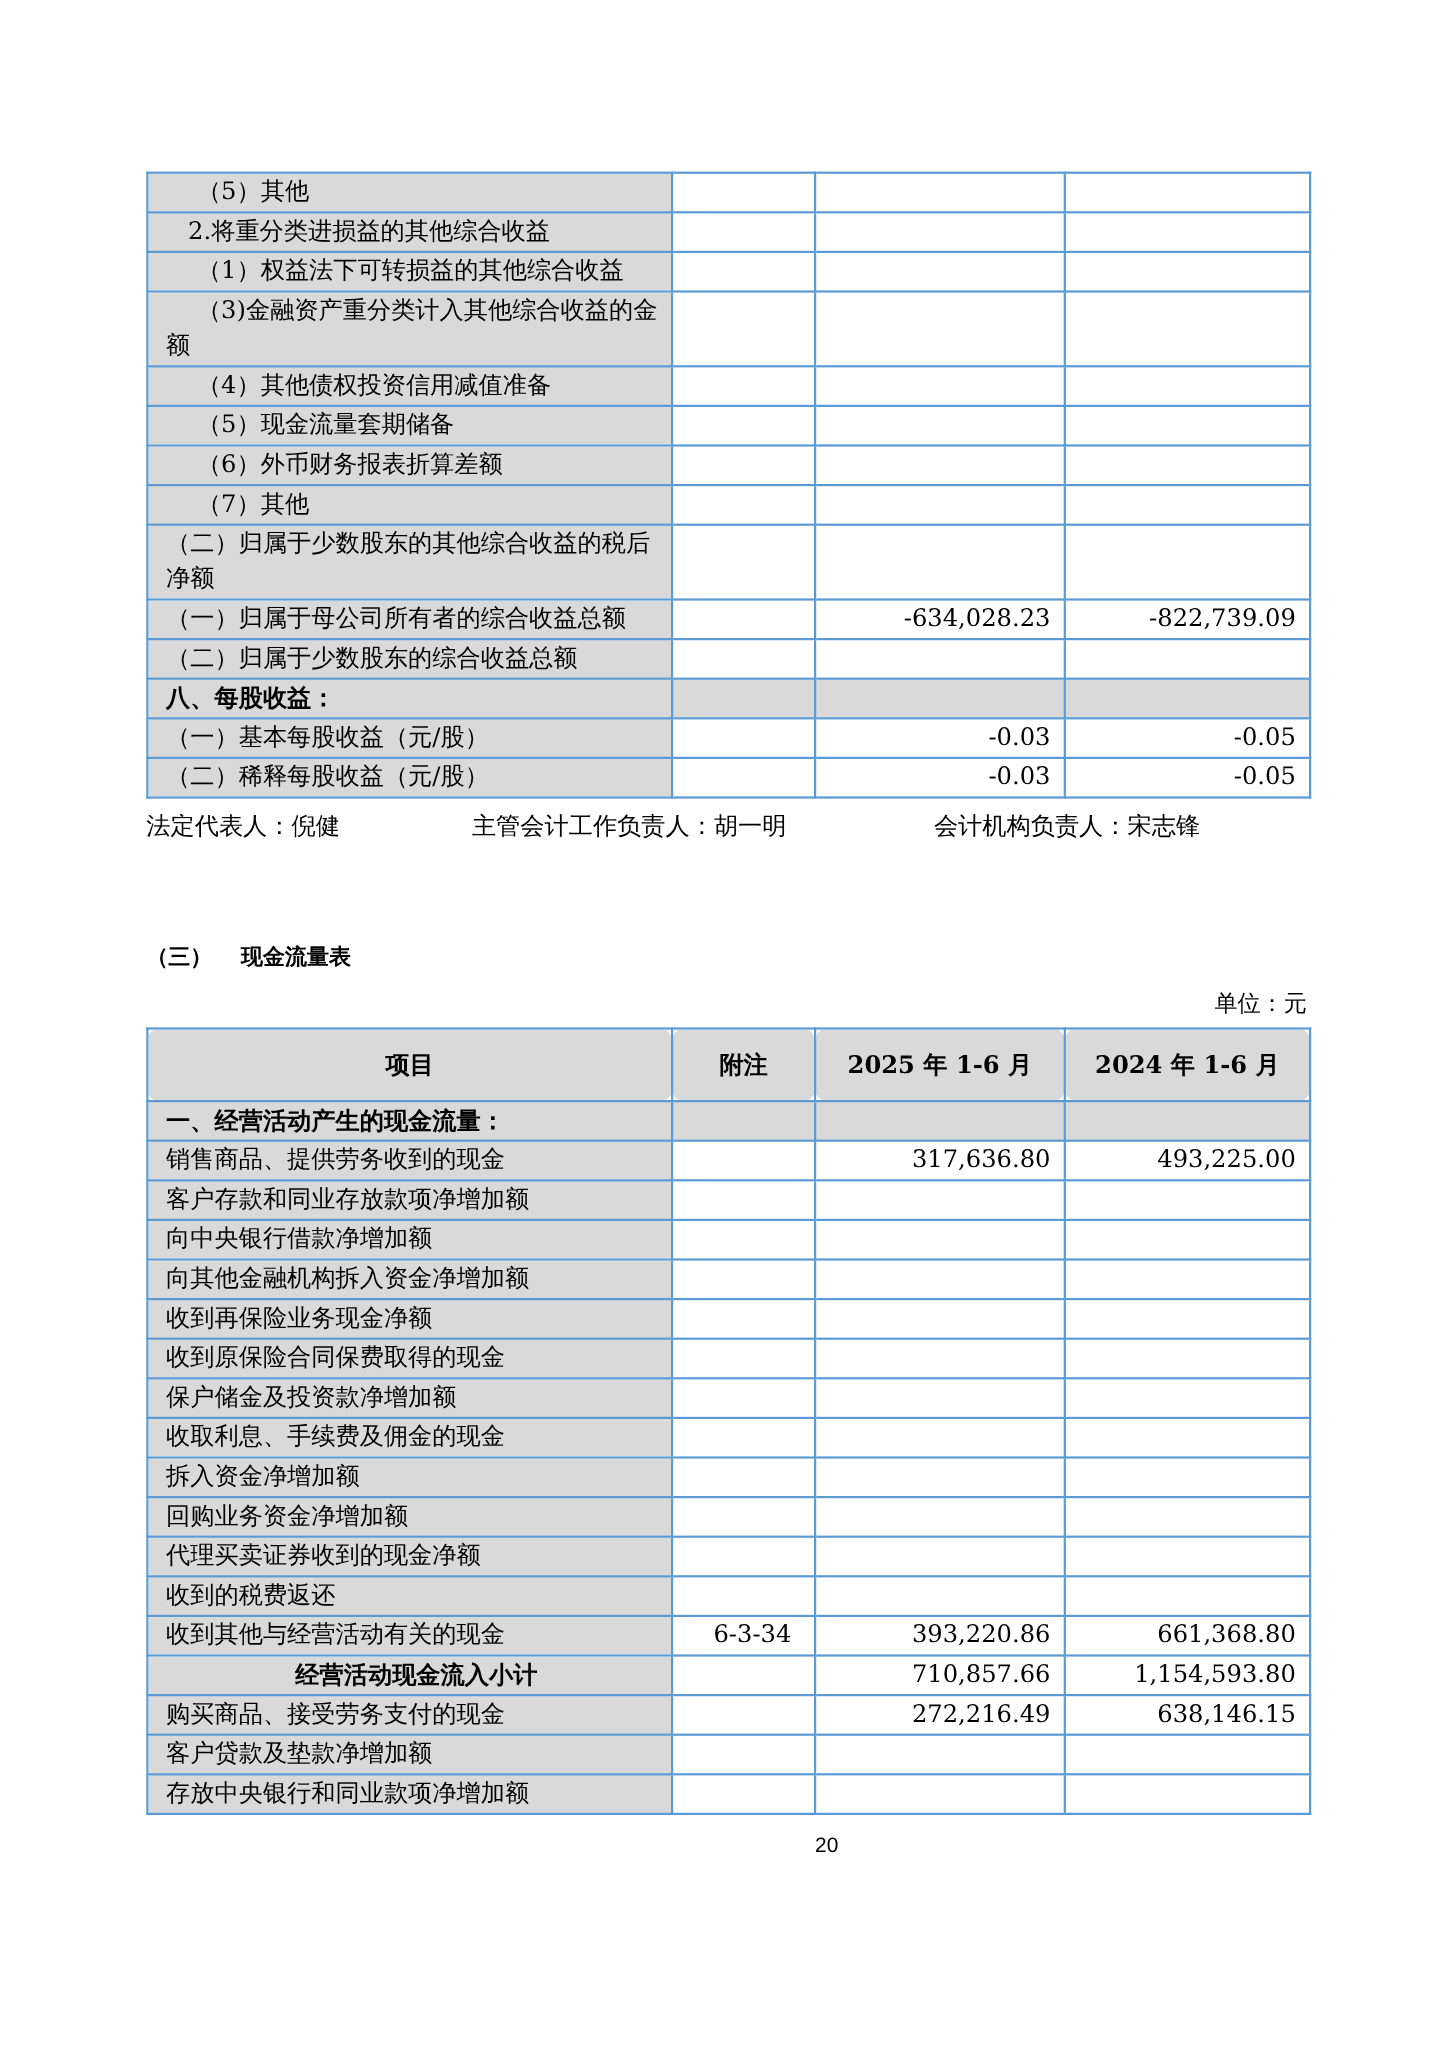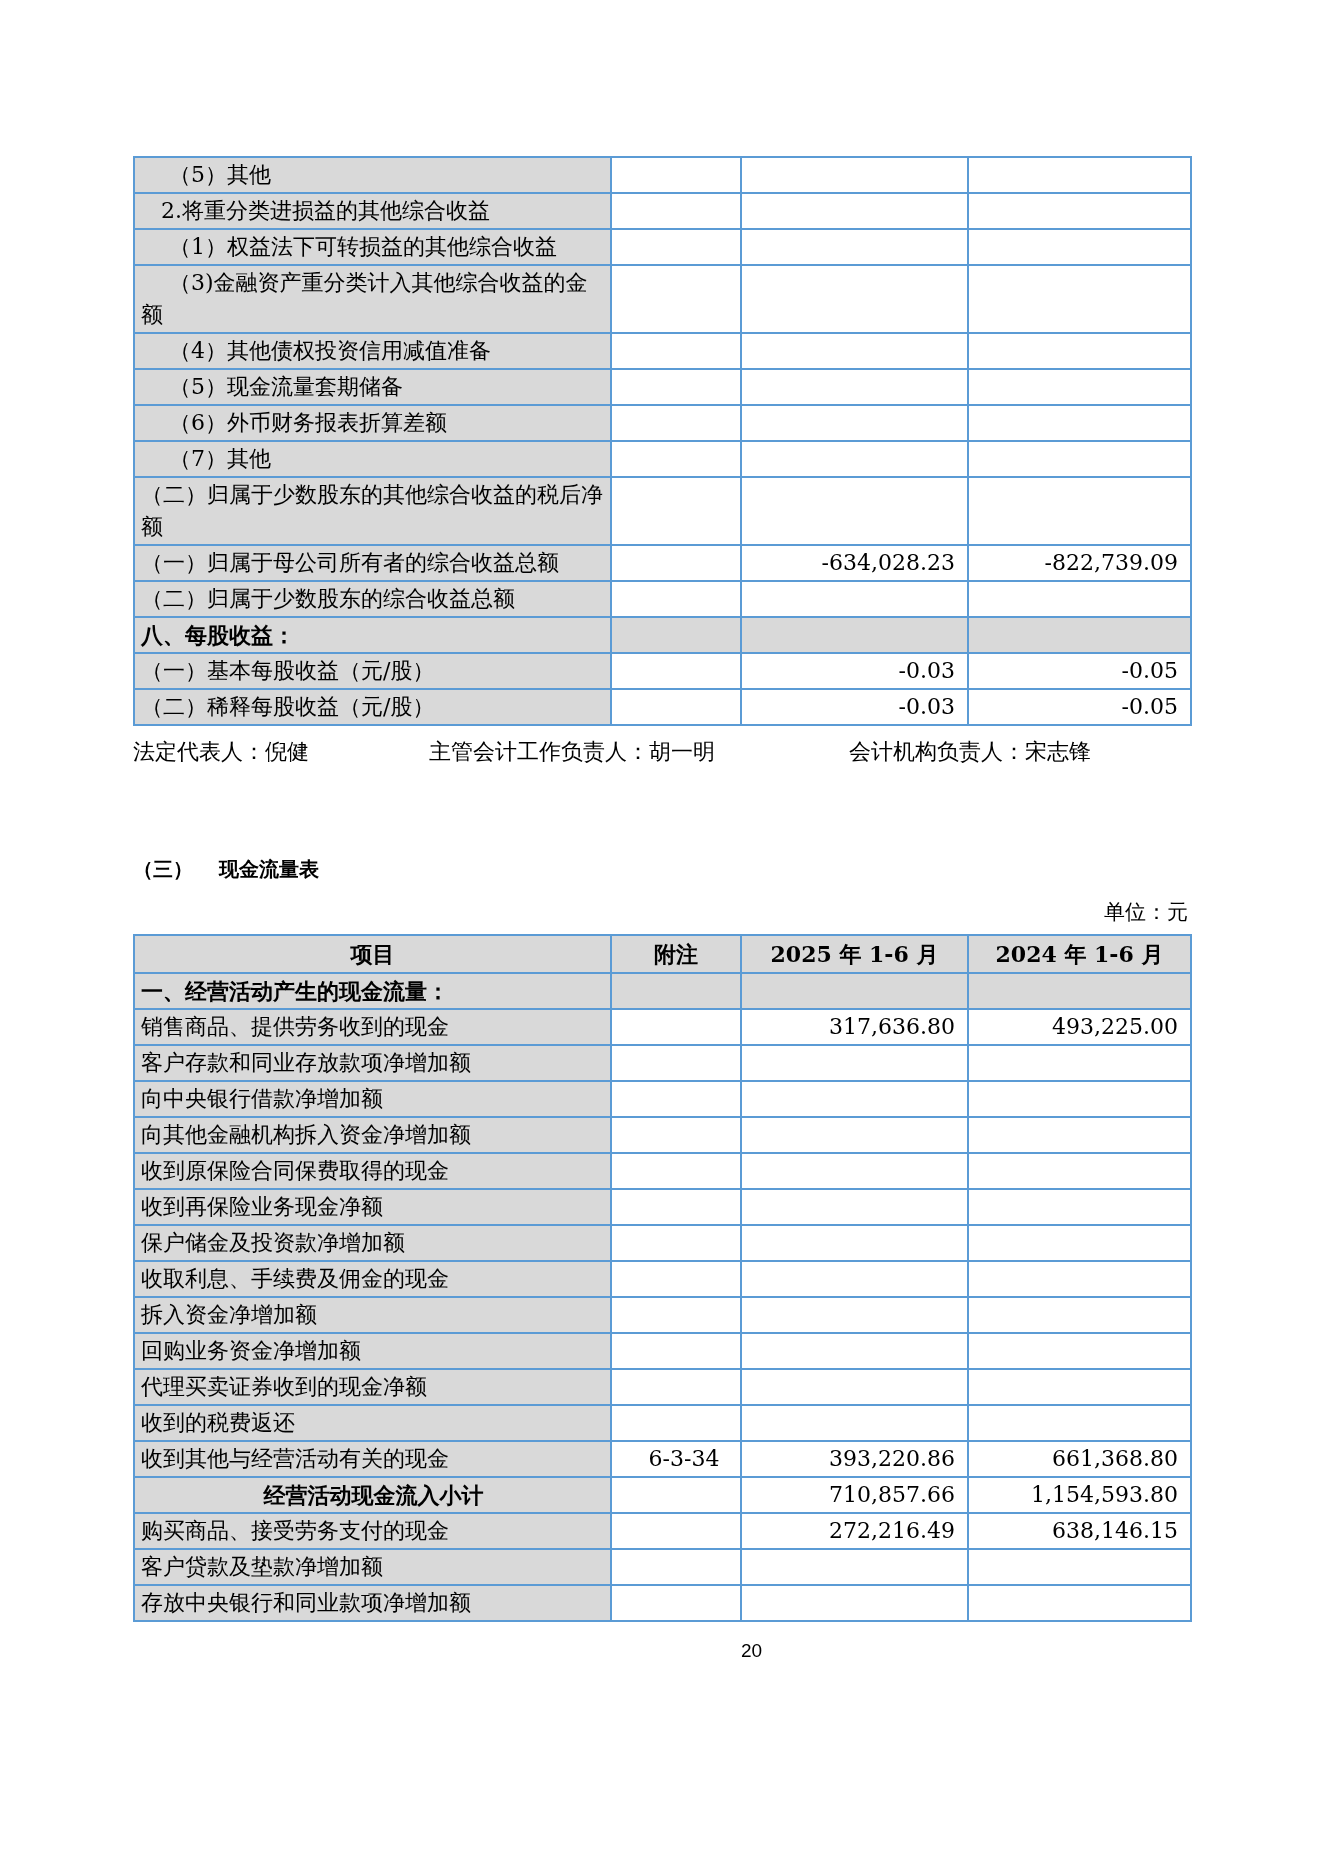--- a/index.html
+++ b/index.html
@@ -16,22 +16,22 @@
   table.fin{border-collapse:collapse;table-layout:fixed;width:1057px;}
   .fin td,.fin th{
     border:2px solid #5b9bd5;
     font-size:22px;
     line-height:32px;
     padding:1px 4px;
     vertical-align:middle;
     overflow:hidden;
     word-break:break-all;
   }
-  .fin th{background:#d9d9d9;text-align:center;font-weight:bold;padding:2px 2px;}
-  td.lbl{background:#d9d9d9;padding-left:6px;padding-right:4px;text-align:left;}
+  .fin th{background:#d9d9d9;text-align:center;font-weight:bold;padding:16px 2px;border-radius:11px;}
+  td.lbl{background:#d9d9d9;padding-left:16px;padding-right:4px;text-align:left;}
   td.num{text-align:right;padding-right:12px;}
   td.note{text-align:center;padding-left:20px;}
   .ind1{text-indent:20px;}
   .ind2{text-indent:28px;}
   .bold{font-weight:bold;}
   .center{text-align:center !important;}
   tr.shade td{background:#d9d9d9;}
 
   #income-table{margin-top:156px;}
 
@@ -205,27 +205,27 @@
             <td class="num"></td>
             <td class="num"></td>
           </tr>
           <tr>
             <td class="lbl">向其他金融机构拆入资金净增加额</td>
             <td class="note"></td>
             <td class="num"></td>
             <td class="num"></td>
           </tr>
           <tr>
+            <td class="lbl">收到再保险业务现金净额</td>
+            <td class="note"></td>
+            <td class="num"></td>
+            <td class="num"></td>
+          </tr>
+          <tr>
             <td class="lbl">收到原保险合同保费取得的现金</td>
-            <td class="note"></td>
-            <td class="num"></td>
-            <td class="num"></td>
-          </tr>
-          <tr>
-            <td class="lbl">收到再保险业务现金净额</td>
             <td class="note"></td>
             <td class="num"></td>
             <td class="num"></td>
           </tr>
           <tr>
             <td class="lbl">保户储金及投资款净增加额</td>
             <td class="note"></td>
             <td class="num"></td>
             <td class="num"></td>
           </tr>

